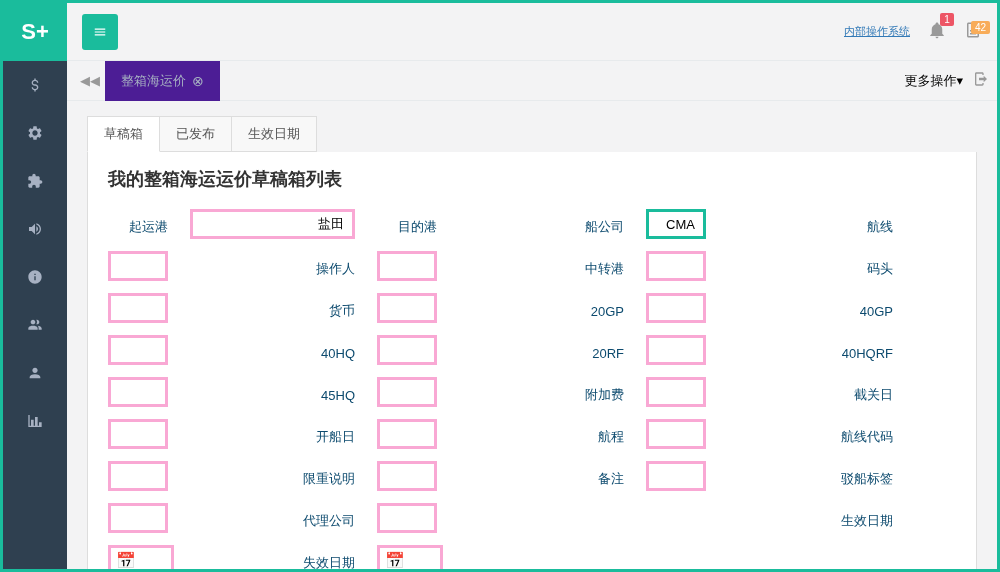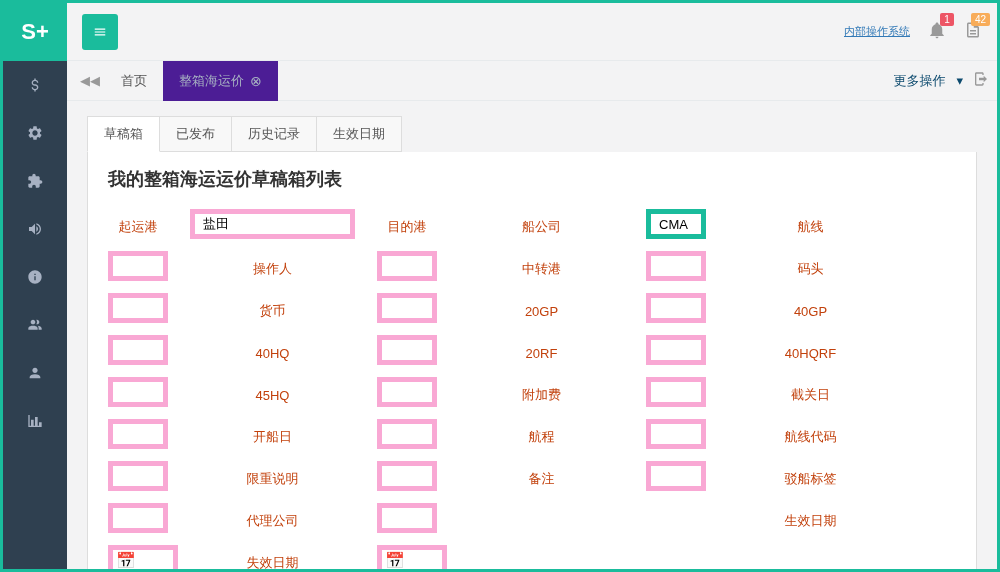--- a/index.html
+++ b/index.html
@@ -11,43 +11,43 @@
     .sidebar-item svg { width: 16px; height: 16px; fill: #a7b1c2; }
     
     .header { position: absolute; left: 67px; top: 3px; right: 3px; height: 58px; background: #f3f3f4; border-bottom: 1px solid #e7eaec; display: flex; align-items: center; padding: 0 15px; }
     .menu-toggle { width: 36px; height: 36px; background: #1abc9c; border-radius: 3px; display: flex; align-items: center; justify-content: center; cursor: pointer; }
     .menu-toggle svg { width: 14px; height: 14px; fill: #fff; }
     .header-right { margin-left: auto; display: flex; align-items: center; gap: 18px; }
     .internal-link { color: #337ab7; text-decoration: underline; font-size: 11px; cursor: pointer; }
     .header-icon { position: relative; color: #999; cursor: pointer; }
     .header-icon svg { width: 18px; height: 18px; fill: #999; }
     .badge { position: absolute; top: -8px; right: -8px; background: #ed5565; color: #fff; font-size: 10px; padding: 1px 4px; border-radius: 2px; min-width: 14px; text-align: center; }
-    .badge.orange { background: #f8ac59; }
+    .badge.orange { background: #f8ac59; margin-top: 8px; }
     
     .nav-bar { position: absolute; left: 67px; top: 61px; right: 3px; height: 40px; background: #f3f3f4; border-bottom: 1px solid #e7eaec; display: flex; align-items: center; padding: 0 8px; }
     .nav-back { width: 30px; height: 30px; display: flex; align-items: center; justify-content: center; color: #999; cursor: pointer; font-size: 13px; }
     .nav-tab { padding: 0 16px; height: 40px; display: flex; align-items: center; color: #555; font-size: 13px; cursor: pointer; gap: 6px; }
     .nav-tab.active { background: #4c1d95; color: #a7b1c2; }
     .nav-tab .close { font-size: 14px; }
     .nav-right { margin-left: auto; display: flex; align-items: center; gap: 10px; }
-    .more-ops { color: #0c4a6e; font-size: 13px; cursor: pointer; display: flex; align-items: center; gap: 11px; }
+    .more-ops { color: #000000; font-size: 13px; cursor: pointer; display: flex; align-items: center; gap: 0; }
     .exit-icon { color: #999; cursor: pointer; }
     
     .content { position: absolute; left: 67px; top: 101px; right: 3px; bottom: 3px; background: #f3f3f4; padding: 15px 20px; overflow-y: auto; }
     .sub-tabs { display: flex; margin-bottom: 0; }
     .sub-tab { padding: 8px 16px; background: #fff; border: 1px solid #ddd; color: #555; font-size: 13px; cursor: pointer; margin-right: -1px; }
     .sub-tab.active { border-bottom: 1px solid #fff; position: relative; z-index: 1; }
     .sub-tab:not(.active) { background: #f8f8f8; }
     
     .panel { background: #fff; border: 1px solid #ddd; border-top: none; padding: 15px 20px; }
     .panel-title { font-size: 18px; font-weight: bold; color: #333; margin-bottom: 18px; }
     
     .form-grid { display: grid; grid-template-columns: 60px 165px 60px 165px 60px 165px; gap: 12px 22px; align-items: center; }
-    .form-label { font-size: 13px; color: #c2410c; text-align: center; margin-top: 6px; }
-    .form-input { height: 30px; border: 5px solid #f9a8d4; padding: 0 8px; font-size: 13px; width: 100%; }
+    .form-label { font-size: 13px; color: #0c4a6e; text-align: right; margin-top: 6px; }
+    .form-input { height: 30px; border: 3px solid #f9a8d4; padding: 0 8px; font-size: 13px; width: 100%; text-align: right; }
     .form-input.focused { border-color: #1abc9c; }
     .date-wrap { position: relative; display: flex; }
     .date-wrap .form-input { padding-right: 30px; }
     .date-icon { position: absolute; left: 8px; top: 50%; transform: translateY(-50%); color: #999; pointer-events: none; }
     .date-wrap .form-input { padding-left: 30px; }
   </style>
 </head>
 <body>
 
 <div class="sidebar">
@@ -112,23 +112,20 @@
       <svg viewBox="0 0 24 24">
           <path d="M14 2H6C4.9 2 4 2.9 4 4V20C4 21.1 4.9 22 6 22H18C19.1 22 20 21.1 20 20V8L14 2M18 20H6V4H13V9H18V20M8 12H16V14H8V12M8 16H16V18H8V16Z"></path>
         </svg>
       <span class="badge orange">42</span>
     </div>
   </div>
 </div>
 
 <div class="nav-bar">
   <div class="nav-back">◀◀</div>
-  <div class="nav-tab">
-      <span>首页</span>
-    </div>
   <div class="nav-tab active">
     <span>整箱海运价</span>
     <span class="close">⊗</span>
   </div>
   <div class="nav-right">
     <div class="more-ops">
       <span>更多操作</span>
       <span>▾</span>
     </div>
     <div class="exit-icon">
@@ -136,21 +133,20 @@
           <path d="M16 17V14H9V10H16V7L21 12L16 17M14 2C15.1 2 16 2.9 16 4V6H14V4H5V20H14V18H16V20C16 21.1 15.1 22 14 22H5C3.9 22 3 21.1 3 20V4C3 2.9 3.9 2 5 2H14Z"></path>
         </svg>
     </div>
   </div>
 </div>
 
 <div class="content">
   <div class="sub-tabs">
     <div class="sub-tab active">草稿箱</div>
     <div class="sub-tab">已发布</div>
-    <div class="sub-tab">历史记录</div>
     <div class="sub-tab">生效日期</div>
   </div>
 
   <div class="panel">
     <div class="panel-title">我的整箱海运运价草稿箱列表</div>
 
     <div class="form-grid">
       <div class="form-label">起运港</div>
       <input class="form-input" value="盐田" style="">
       <div class="form-label">目的港</div>

